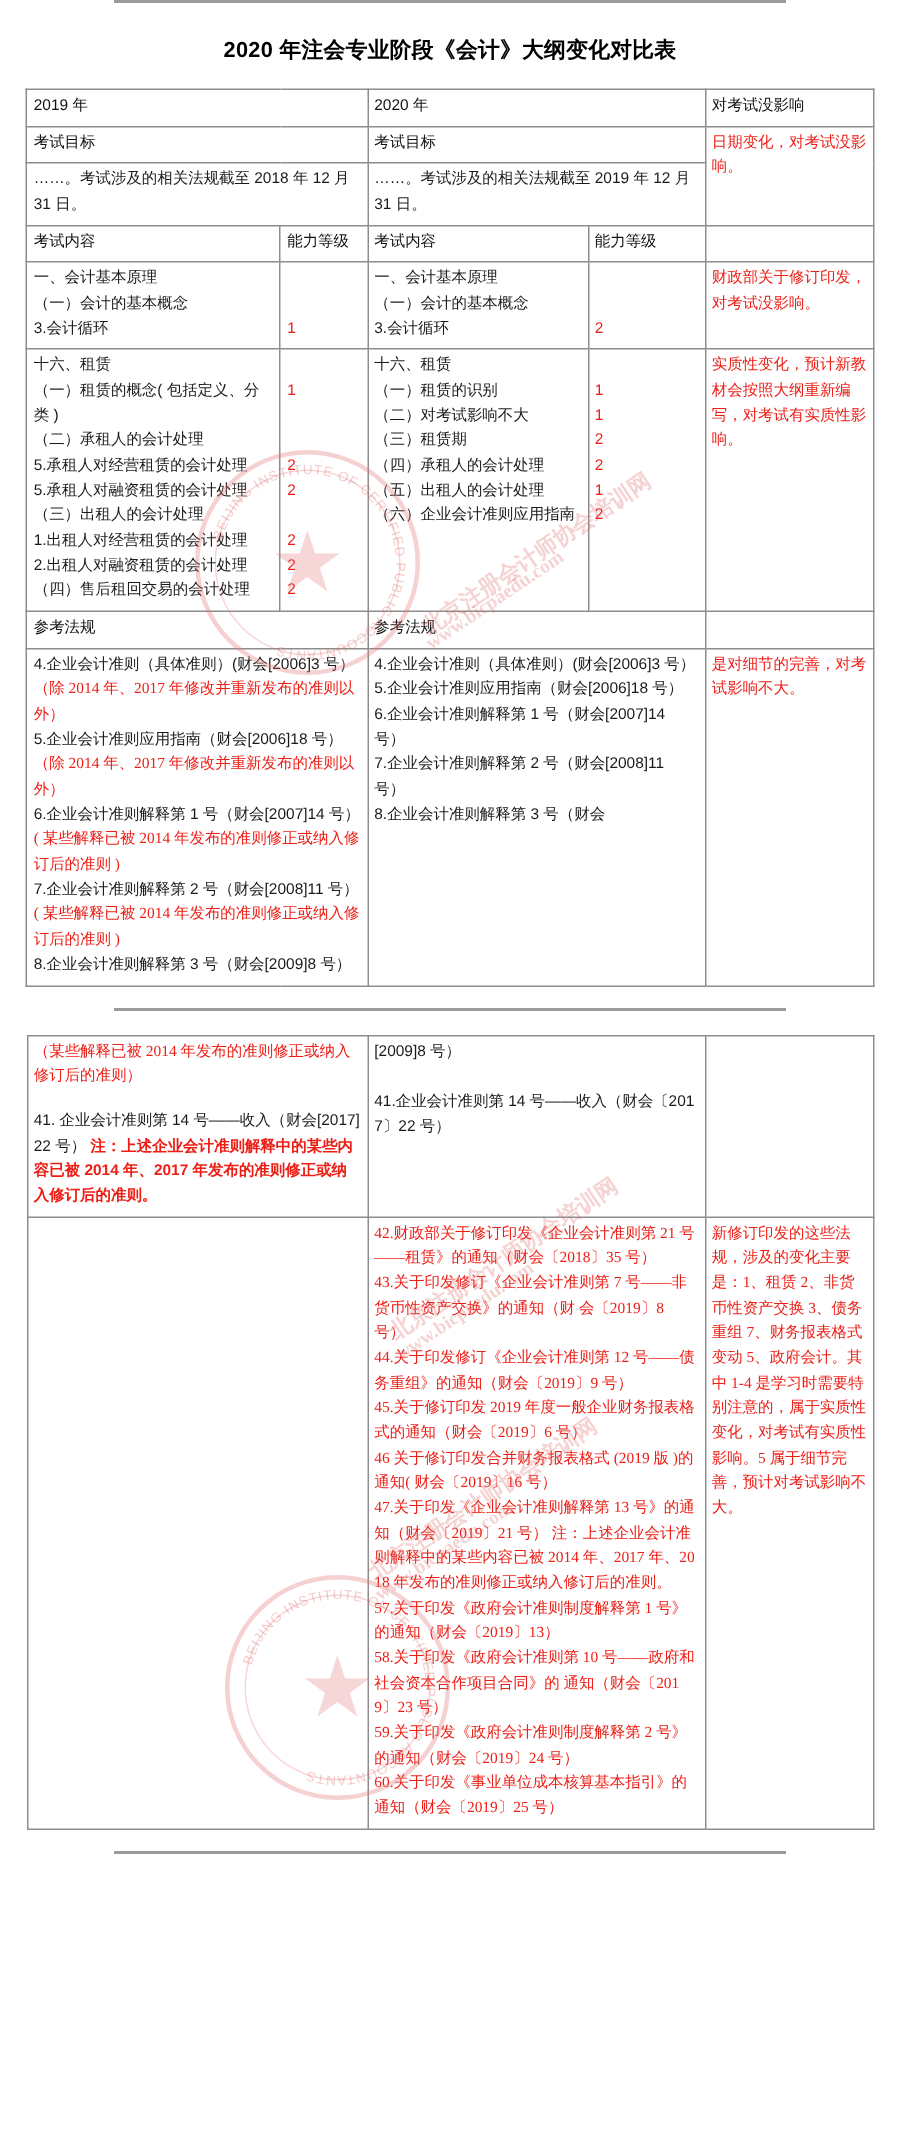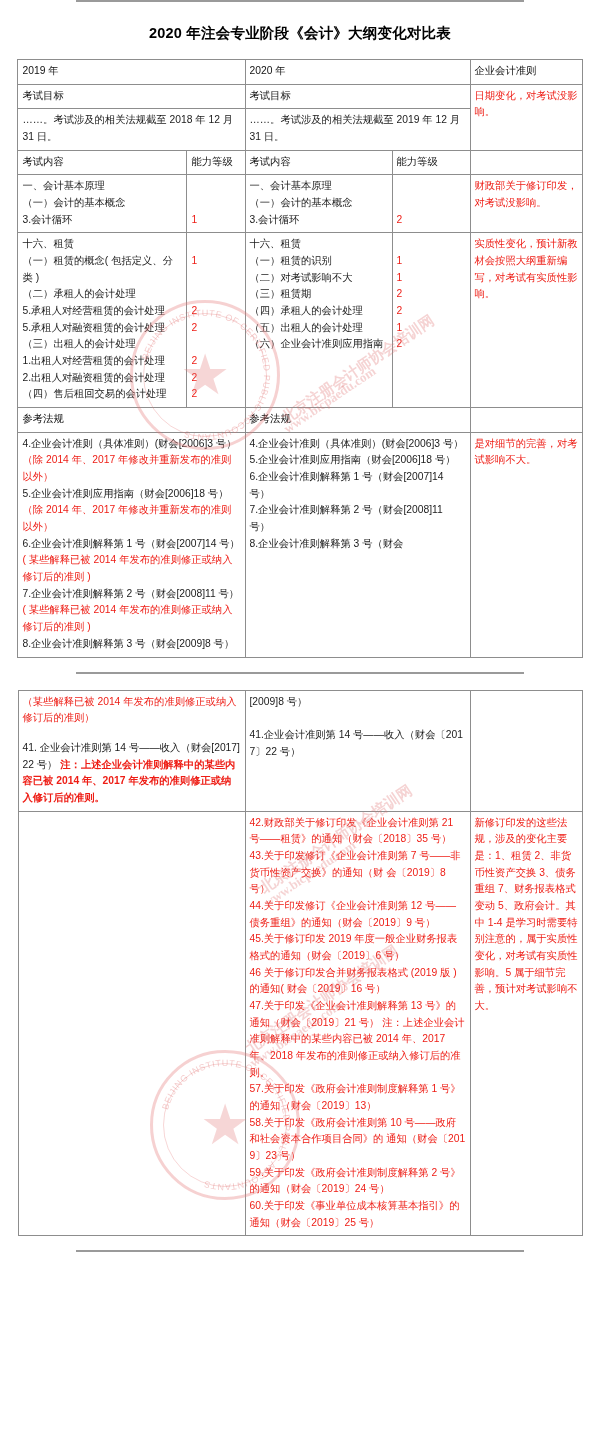--- a/index.html
+++ b/index.html
@@ -43,21 +43,21 @@
     border: 1px solid #8d8d8d;
     vertical-align: top;
     padding: 3px 4px 4px 4px;
     font-size: 10.3px;
     line-height: 1.62;
     text-align: left;
     font-weight: normal;
     word-break: break-all;
   }
   .hd { font-weight: bold; color: #111; margin-top: 22px; }
-  .red { color: #ee1d15; }
+  .red { color: #ee1d15; font-family: Liberation Serif, serif; }
   .redb { color: #ee1d15; font-weight: bold; }
   .lvl {
     color: #ee1d15;
     text-align: left;
     padding-left: 6px;
   }
   .lvl div { line-height: 1.62; }
   .spacer { visibility: hidden; }
   
   col.c2019 { width: 169px; }
@@ -140,21 +140,21 @@
         <col class="clvlA">
         <col class="c2020">
         <col class="clvlB">
         <col class="cimp">
     </colgroup>
     <tbody>
 
       <tr>
         <td class="hd" colspan="2">2019 年</td>
         <td class="hd" colspan="2">2020 年</td>
-        <td class="hd">企业会计准则</td>
+        <td class="hd">对考试没影响</td>
       </tr>
 
       <tr>
         <td class="hd" colspan="2">考试目标</td>
         <td class="hd" colspan="2">考试目标</td>
         <td class="red" rowspan="2">日期变化，对考试没影响。</td>
       </tr>
 
       <tr>
         <td colspan="2">……。考试涉及的相关法规截至 2018 年 12 月 31 日。</td>

